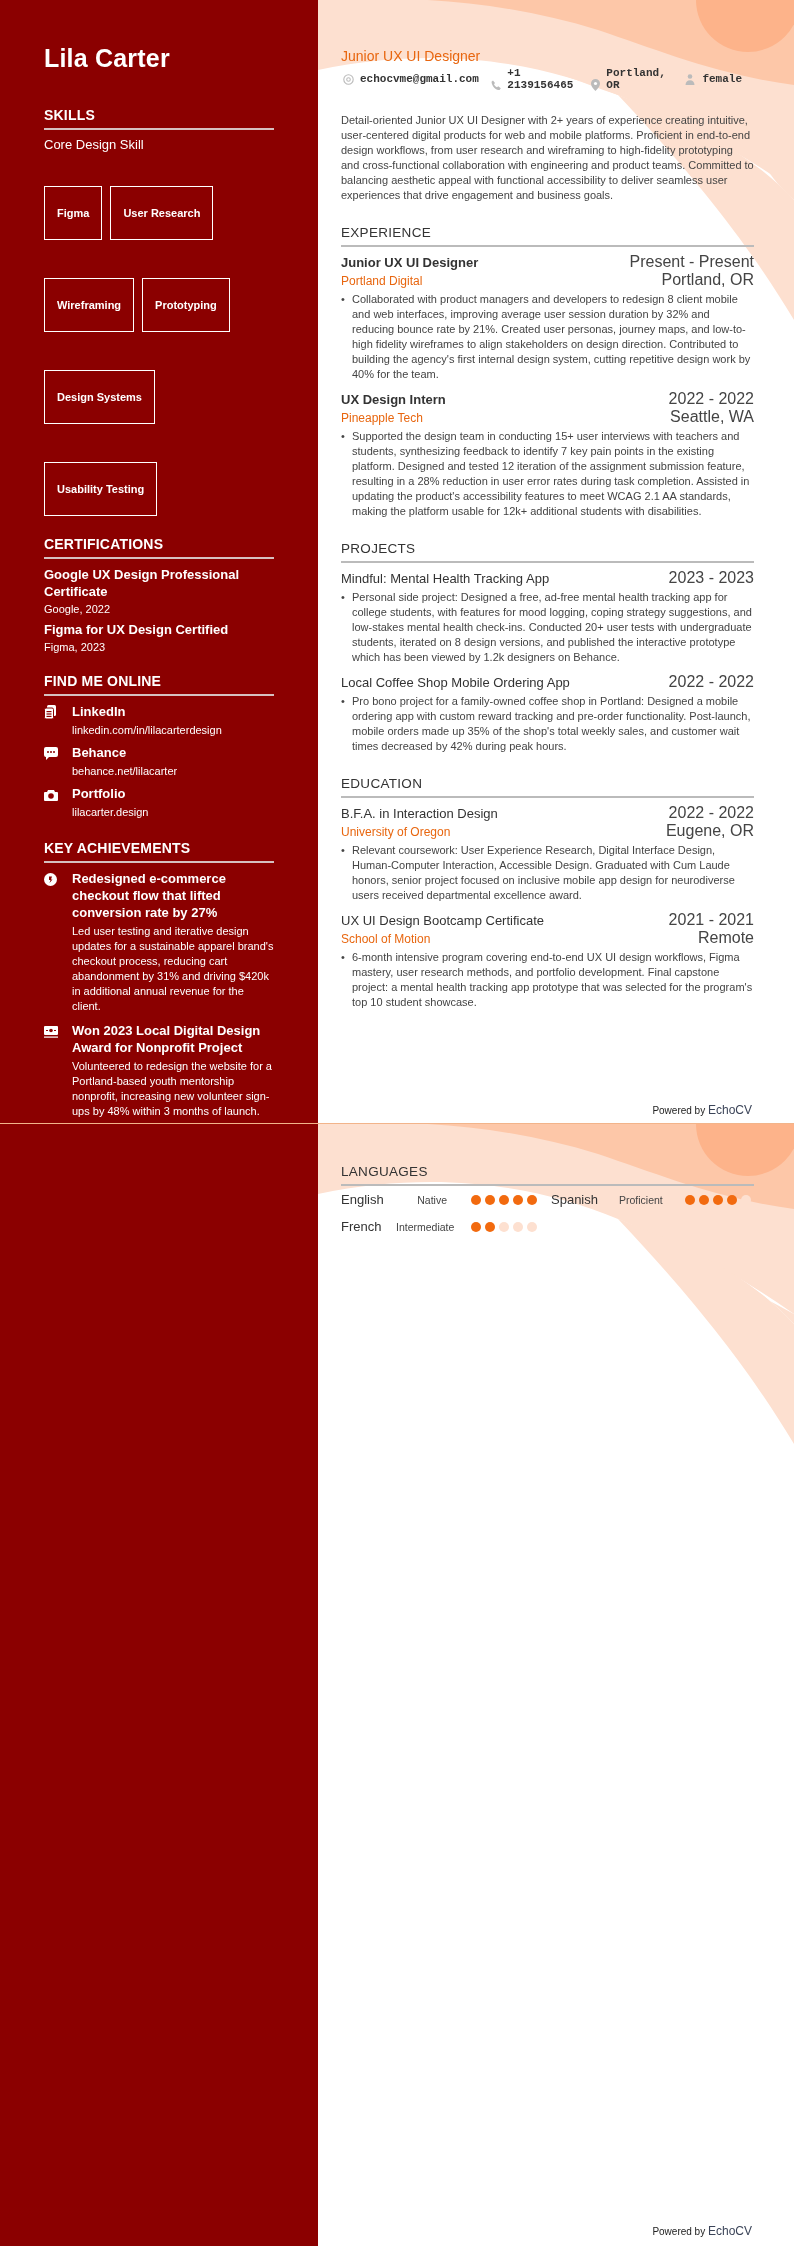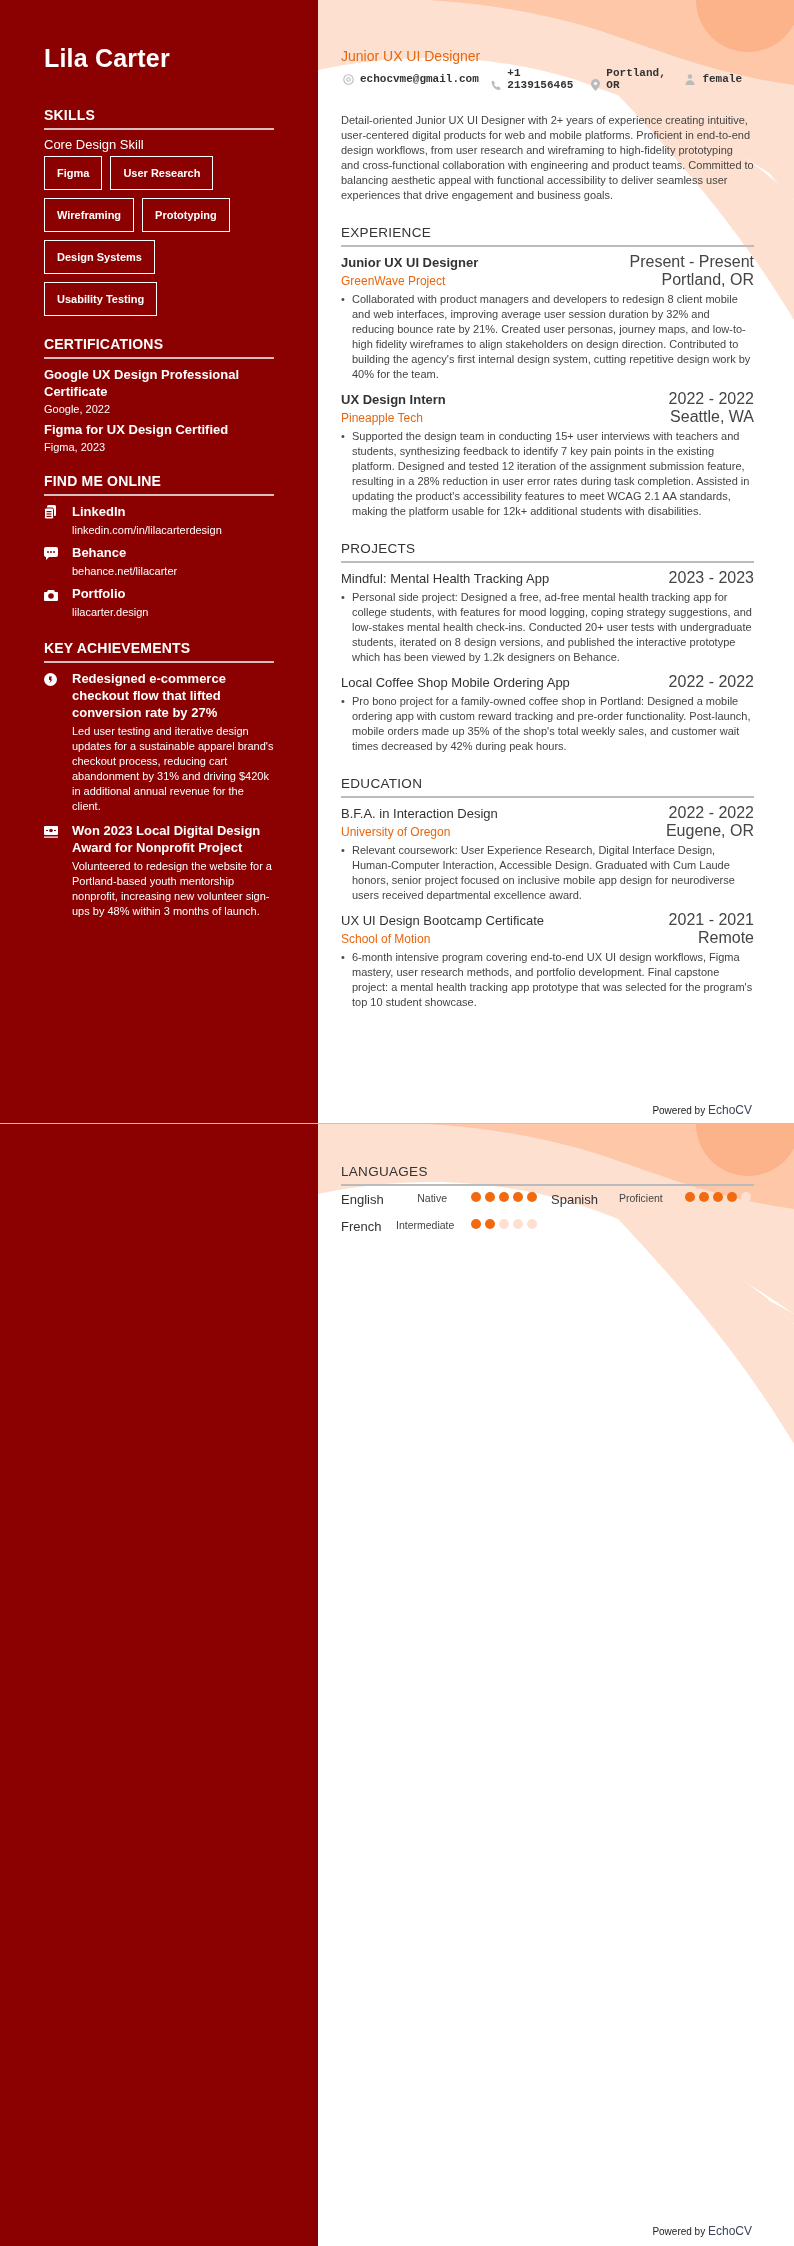--- a/index.html
+++ b/index.html
@@ -14,21 +14,21 @@
   .bg-waves { position: absolute; left: 0; top: 0; width: 476px; height: 360px; z-index: 0; }
   .main-content { position: relative; z-index: 1; padding: 0 40px 0 23px; }
 
   
   .sb-inner { padding: 44px 44px 0 44px; }
   .name { font-size: 25px; font-weight: bold; letter-spacing: 0.2px; margin-bottom: 34px; }
   .sb-section { margin-bottom: 20px; }
   .sb-heading { font-size: 14px; font-weight: bold; letter-spacing: 0.2px; padding-bottom: 5px; border-bottom: 2px solid #d6c0c0; margin-bottom: 7px; }
   .skill-group-title { font-size: 13px; margin-bottom: 4px; }
   .skill-tags { display: flex; flex-wrap: wrap; gap: 8px 8px; }
-  .skill-tag { border: 1px solid #fff; padding: 10px 12px; font-size: 11px; font-weight: bold; }
+  .skill-tag { border: 1px solid #fff; padding: 20px 12px; font-size: 11px; font-weight: bold; margin-top: 30px; }
   .cert { margin-bottom: 6px; }
   .cert-name { font-size: 13px; line-height: 17px; font-weight: bold; }
   .cert-meta { font-size: 11px; margin-top: 3px; }
   .online-item { display: flex; margin-bottom: 6px; }
   .online-icon { width: 28px; flex: none; padding-top: 2px; }
   .online-label { font-size: 13px; font-weight: bold; line-height: 17px; }
   .online-url { font-size: 11px; margin-top: 3px; line-height: 15px; }
   .ach-item { display: flex; margin-bottom: 8px; }
   .ach-icon { width: 28px; flex: none; padding-top: 2px; }
   .ach-title { font-size: 13px; font-weight: bold; line-height: 17px; }
@@ -49,21 +49,21 @@
   .entry-date, .entry-loc { font-size: 16px; color: #444; }
   .entry-org { font-size: 12px; color: #e8660f; margin-top: 3px; }
   .bullets { list-style: none; margin-top: 3px; }
   .bullets li { position: relative; padding-left: 11px; font-size: 11px; line-height: 15px; color: #444; }
   .bullets li::before { content: "•"; position: absolute; left: 0; top: 0; }
 
   .powered { position: absolute; right: 42px; font-size: 10px; color: #222; }
   .powered .brand { font-size: 12px; color: #3b4458; }
 
   .lang-grid { display: grid; grid-template-columns: 210px 200px; row-gap: 12px; margin-top: 4px; }
-  .lang { display: flex; }
+  .lang { display: flex; align-items: center; }
   .lang-name { font-size: 13px; color: #333; width: 55px; }
   .lang-level { font-size: 10.5px; color: #444; width: 75px; text-align: right; padding-right: 24px; }
   .dots { display: flex; gap: 4px; }
   .dot { width: 10px; height: 10px; border-radius: 50%; background: #f26a0f; }
   .dot.off { background: #fde0d0; }
 </style>
 </head>
 <body>
 
 <div class="page">
@@ -230,21 +230,21 @@
       </section>
 
       <section class="section">
         <div class="section-heading">EXPERIENCE</div>
         <div class="entry">
           <div class="entry-row">
             <span class="entry-title">Junior UX UI Designer</span>
             <span class="entry-date">Present - Present</span>
           </div>
           <div class="entry-row">
-            <span class="entry-org">GreenWave Project</span>
+            <span class="entry-org">Portland Digital</span>
             <span class="entry-loc">Portland, OR</span>
           </div>
           <ul class="bullets">
               <li>Collaborated with product managers and developers to redesign 8 client mobile and web interfaces, improving average user session duration by 32% and reducing bounce rate by 21%. Created user personas, journey maps, and low-to-high fidelity wireframes to align stakeholders on design direction. Contributed to building the agency's first internal design system, cutting repetitive design work by 40% for the team.</li>
             </ul>
         </div>
         <div class="entry">
           <div class="entry-row">
             <span class="entry-title">UX Design Intern</span>
             <span class="entry-date">2022 - 2022</span>

